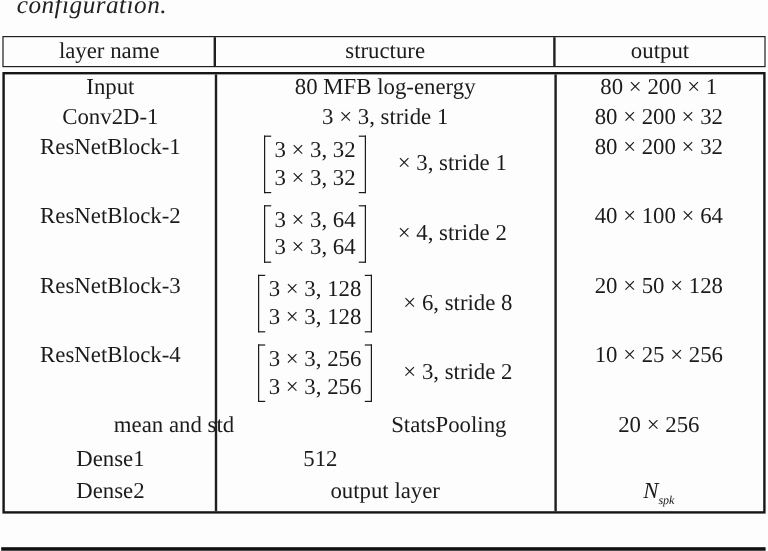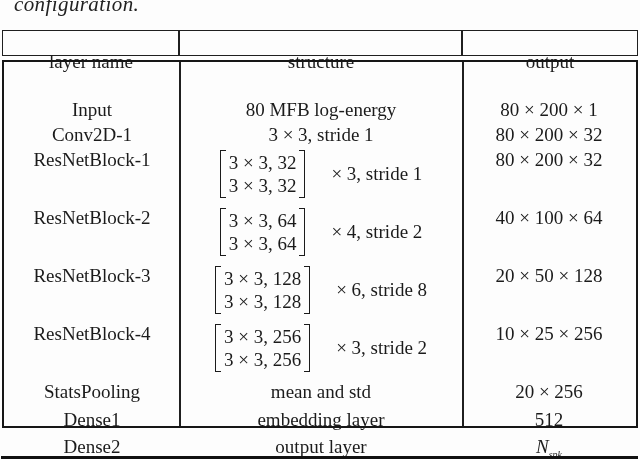--- a/index.html
+++ b/index.html
@@ -47,21 +47,21 @@
     width: 1.7px;
     background: #1f1f1f;
   }
   .v1 { left: 175px; }
   .v2 { left: 458px; }
   .tr { display: flex; }
   .h25 { height: 25px; }
   .h58 { height: 58px; }
   .h28 { height: 28px; }
   .h27 { height: 27px; }
-  .td { text-align: center; margin-top: 37px; }
+  .td { text-align: center; }
   .c1 { width: 176px; }
   .c2 { flex: 1; }
   .c3 { width: 174px; }
   .mgrp {
     display: flex;
     align-items: center;
     justify-content: center;
     gap: 26px;
   }
   .mbr {
@@ -170,29 +170,28 @@
             <span class="mline">3 × 3, 256</span>
             <span class="mline">3 × 3, 256</span>
           </span>
           <span class="msuffix">× 3, stride 2</span>
         </span>
       </div>
       <div class="td c3">10 × 25 × 256</div>
     </div>
 
     <div class="tr h28">
+      <div class="td c2">mean and std</div>
       <div class="td c1">StatsPooling</div>
-      <div class="td c2">mean and std</div>
       <div class="td c3">20 × 256</div>
     </div>
 
 
     <div class="tr h27">
       <div class="td c1">Dense1</div>
-      <div class="td c2">embedding layer</div>
       <div class="td c3">512</div>
     </div>
 
     <div class="tr h27">
       <div class="td c1">Dense2</div>
       <div class="td c2">output layer</div>
       <div class="td c3">
         <span class="mathit">N</span><sub class="mathit">spk</sub>
       </div>
     </div>

